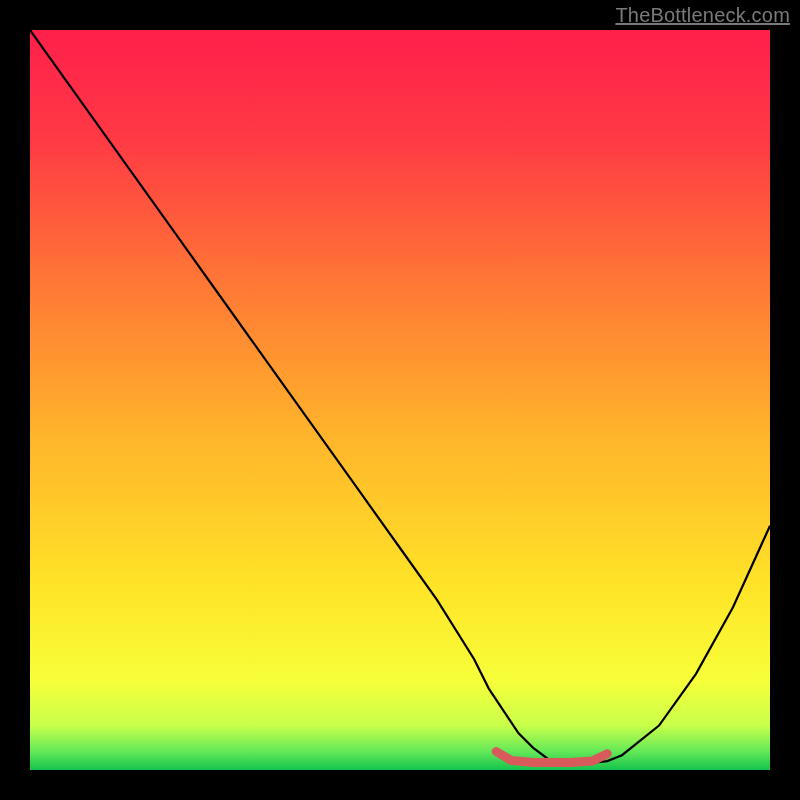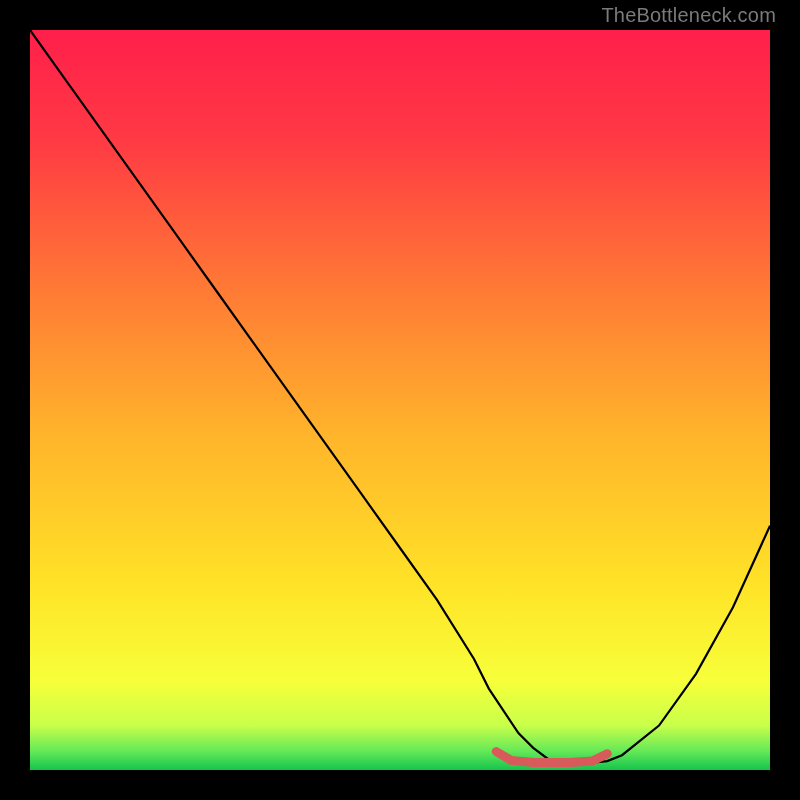--- a/index.html
+++ b/index.html
@@ -7,25 +7,26 @@
     padding: 0;
     width: 800px;
     height: 800px;
     background: #000;
     font-family: Arial, Helvetica, sans-serif;
     position: relative;
   }
   .attribution {
     position: absolute;
     top: 4px;
-    right: 24px;
+    right: 10px;
     color: #7a7a7a;
     font-size: 20px;
     letter-spacing: 0.2px;
     z-index: 10;
+    text-decoration: underline;
   }
   .frame {
     position: absolute;
     left: 30px;
     top: 30px;
     width: 740px;
     height: 740px;
     background: #000;
   }
   .plot {

